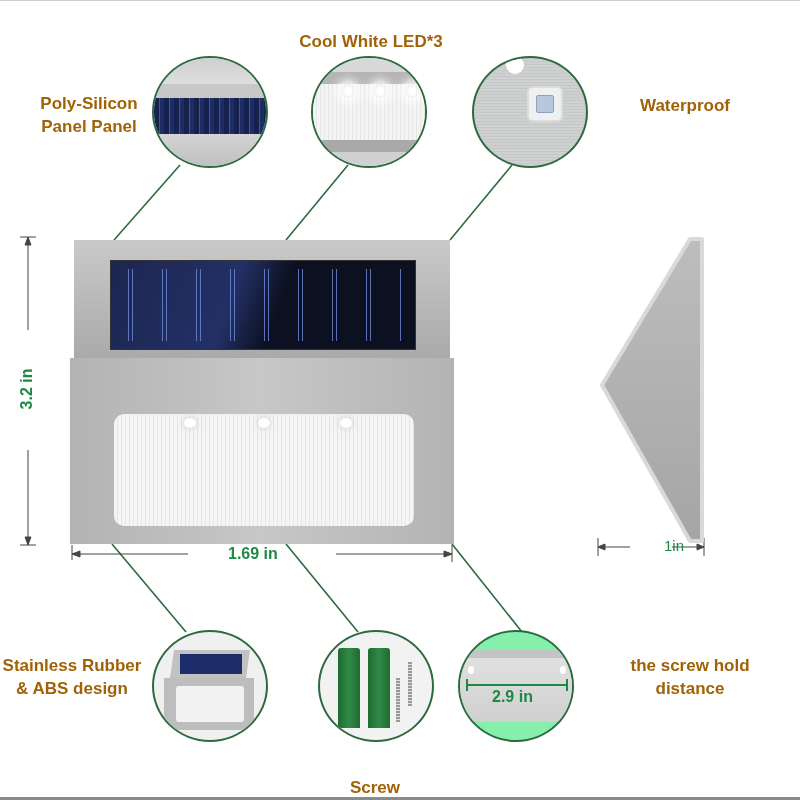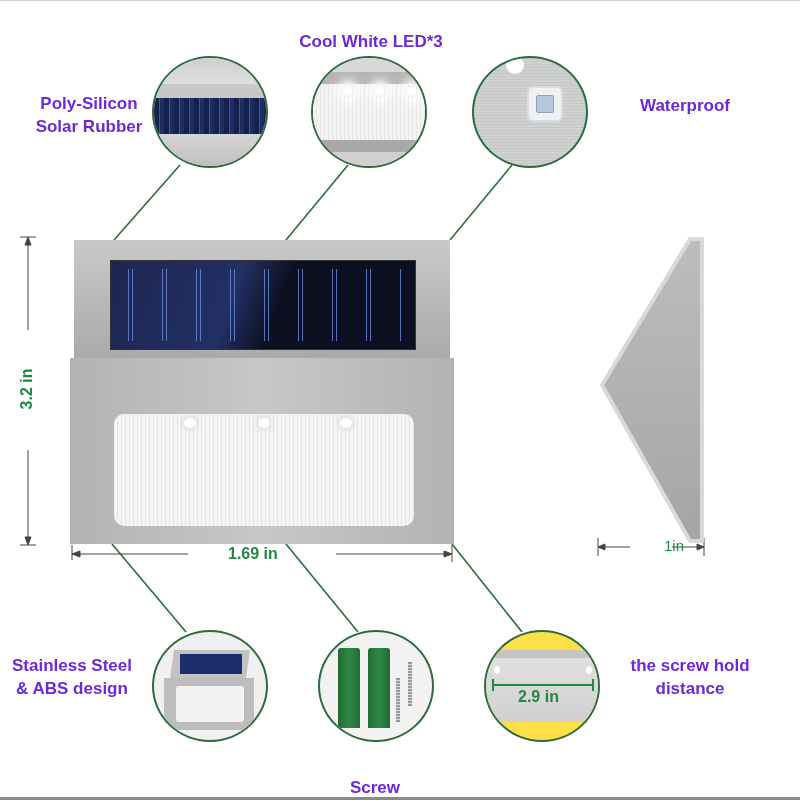--- a/index.html
+++ b/index.html
@@ -1,17 +1,17 @@
 <!DOCTYPE html>
 <html><head>
 <meta charset="utf-8">
 <style>
   html, body { margin: 0; padding: 0; }
   body { width: 800px; height: 800px; background: #ffffff; position: relative; overflow: hidden; font-family: "Liberation Sans", sans-serif; }
-  .label { position: absolute; color: #6d28d9; font-weight: bold; font-size: 17px; line-height: 23px; text-align: center; white-space: nowrap; }
+  .label { position: absolute; color: #a16207; font-weight: bold; font-size: 17px; line-height: 23px; text-align: center; white-space: nowrap; }
   .circle { position: absolute; border: 2px solid #2d6a3e; border-radius: 50%; overflow: hidden; background: #e9eaea; box-sizing: border-box; }
   .leaders { position: absolute; left: 0; top: 0; }
   .topbar { position: absolute; left: 0; top: 0; width: 800px; height: 1px; background: #cfcfcf; }
   .botbar { position: absolute; left: 0; top: 797px; width: 800px; height: 3px; background: #8a8a8a; }
   .dim { position: absolute; font-weight: bold; color: #1d8a43; font-size: 16px; }
 </style>
 </head>
 <body>
 
 <div class="topbar"></div>
@@ -43,21 +43,21 @@
     <line x1="704" y1="538" x2="704" y2="556"></line>
     <line x1="598" y1="547" x2="630" y2="547"></line>
     <line x1="672" y1="547" x2="704" y2="547"></line>
     <polygon points="598,547 605,544 605,550"></polygon>
     <polygon points="704,547 697,544 697,550"></polygon>
   </g>
 </svg>
 
 <div class="label" style="left:30px; top:92px; text-align:center; width:118px;">
   <div>Poly-Silicon</div>
-  <div>Solar Rubber</div>
+  <div>Panel Panel</div>
 </div>
 <div class="label" style="left:276px; top:30px; width:190px;">Cool White LED*3</div>
 <div class="label" style="left:610px; top:94px; width:150px;">
   <div>Waterproof</div>
 </div>
 
 <div class="circle" style="left:152px; top:56px; width:116px; height:112px;">
   <div style="position:absolute;left:0;top:0;width:100%;height:26px;background:linear-gradient(#cfcfcf,#dedede);"></div>
   <div style="position:absolute;left:0;top:26px;width:100%;height:14px;background:#c8c8c8;"></div>
   <div style="position:absolute;left:0;top:40px;width:100%;height:36px;background:repeating-linear-gradient(90deg,#16224d 0,#16224d 5px,#3a55a8 5px,#3a55a8 6px,#1d2d66 6px,#1d2d66 10px);"></div>
@@ -118,33 +118,33 @@
   </div>
 </div>
 
 <div class="circle" style="left:318px; top:630px; width:116px; height:112px; background:#f2f2f2;">
   <div style="position:absolute;left:18px;top:16px;width:22px;height:80px;background:linear-gradient(90deg,#1f6b32,#2f8a45,#1f6b32);border-radius:3px 3px 0 0;"></div>
   <div style="position:absolute;left:48px;top:16px;width:22px;height:80px;background:linear-gradient(90deg,#1f6b32,#2f8a45,#1f6b32);border-radius:3px 3px 0 0;"></div>
   <div style="position:absolute;left:76px;top:46px;width:4px;height:44px;background:repeating-linear-gradient(0deg,#999 0,#999 2px,#ddd 2px,#ddd 3px);"></div>
   <div style="position:absolute;left:88px;top:30px;width:4px;height:44px;background:repeating-linear-gradient(0deg,#999 0,#999 2px,#ddd 2px,#ddd 3px);"></div>
 </div>
 
-<div class="circle" style="left:484px; top:630px; width:116px; height:112px; background:#fde047;">
+<div class="circle" style="left:458px; top:630px; width:116px; height:112px; background:#86efac;">
   <div style="position:absolute;left:0;top:18px;width:100%;height:8px;background:#c4c4c4;"></div>
   <div style="position:absolute;left:0;top:26px;width:100%;height:64px;background:linear-gradient(#e0e0e0,#d0d0d0);"></div>
   <div style="position:absolute;left:8px;top:34px;width:6px;height:8px;border-radius:50%;background:#fff;"></div>
   <div style="position:absolute;left:100px;top:34px;width:6px;height:8px;border-radius:50%;background:#fff;"></div>
   <div style="position:absolute;left:6px;top:52px;width:102px;height:2px;background:#1d8a43;"></div>
   <div style="position:absolute;left:6px;top:47px;width:2px;height:12px;background:#1d8a43;"></div>
   <div style="position:absolute;left:106px;top:47px;width:2px;height:12px;background:#1d8a43;"></div>
   <div class="dim" style="left:32px; top:56px;">2.9 in</div>
 </div>
 
 <div class="label" style="left:0px; top:654px; width:144px;">
-  <div>Stainless Steel</div>
+  <div>Stainless Rubber</div>
   <div>&amp; ABS design</div>
 </div>
 <div class="label" style="left:330px; top:748px; width:90px;margin-top:28px;">Screw</div>
 <div class="label" style="left:610px; top:654px; width:160px;">
   <div>the screw hold</div>
   <div>distance</div>
 </div>
 
 <div class="botbar"></div>
 

